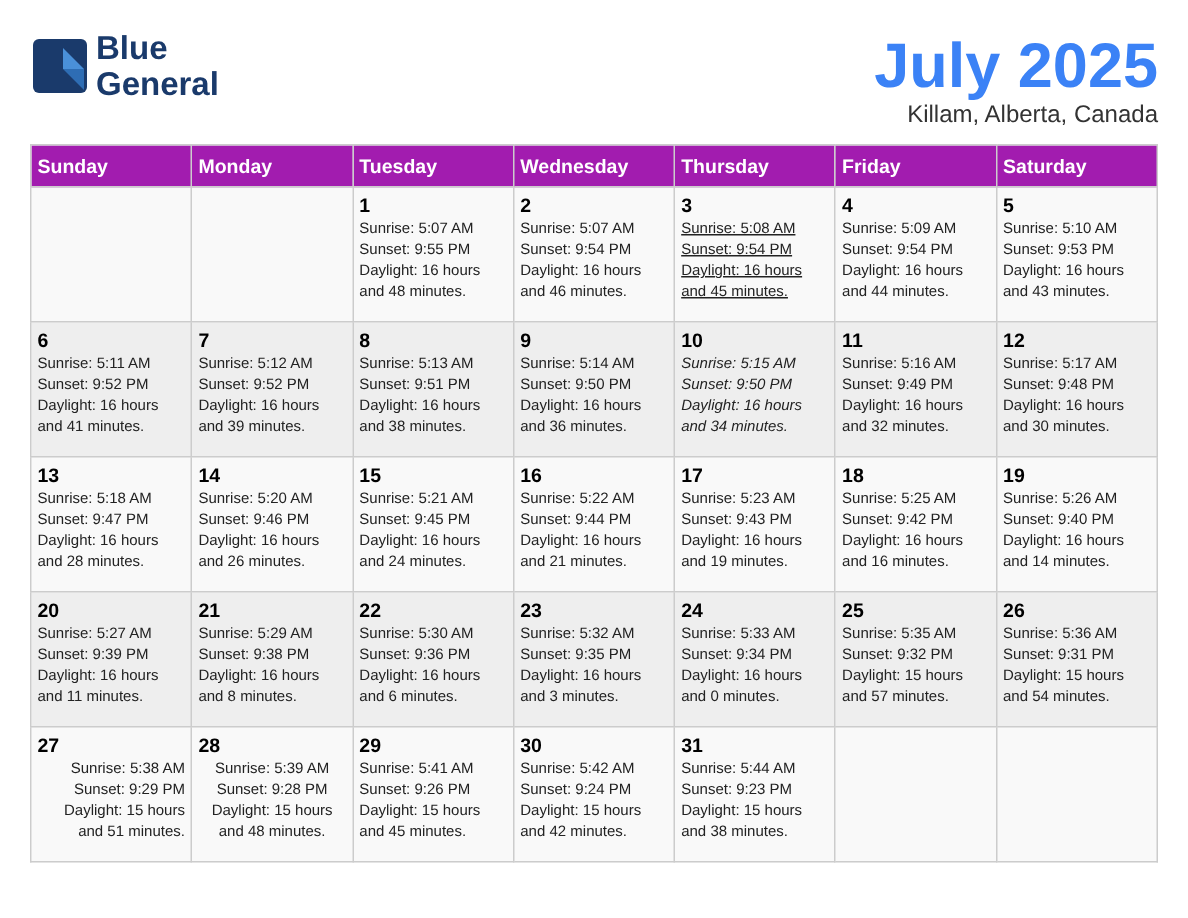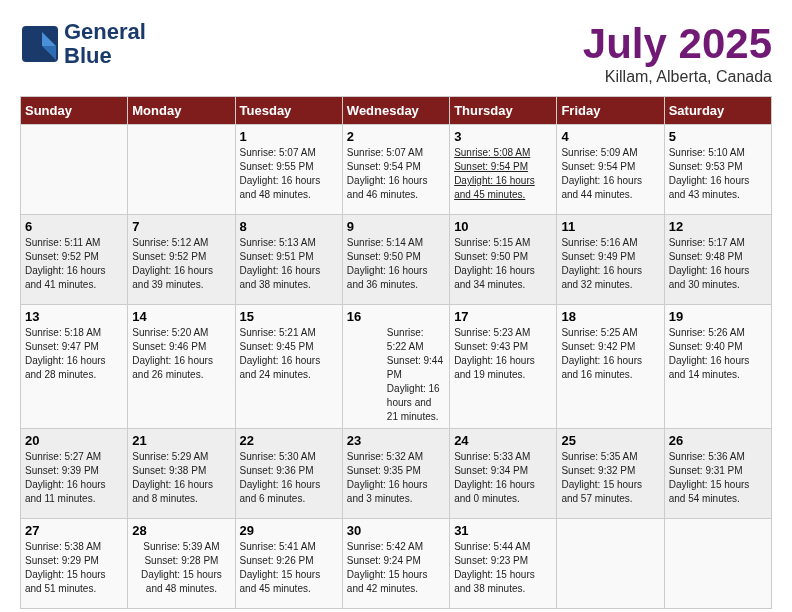--- a/index.html
+++ b/index.html
@@ -30,33 +30,33 @@
       width: 40px;
       height: 40px;
       margin-right: 4px;
     }
     .title-block {
       text-align: right;
     }
     .month-title {
       font-size: 42px;
       font-weight: bold;
-      color: #701a75;
+      color: #3b82f6;
     }
     .location {
       font-size: 16px;
       color: #333;
     }
     table {
       width: 100%;
       border-collapse: collapse;
       font-size: 11px;
     }
     thead tr th {
-      background-color: #7f1d1d;
+      background-color: #a21caf;
       color: #fff;
       padding: 6px 4px;
       text-align: left;
       font-size: 13px;
       font-weight: bold;
       border: 1px solid #ccc;
     }
     tbody tr td {
       border: 1px solid #ccc;
       vertical-align: top;
@@ -86,22 +86,22 @@
 
 <div class="header">
   <div class="logo">
     <svg class="logo-icon" viewBox="0 0 40 40">
       <rect x="2" y="2" width="36" height="36" rx="4" fill="#1a3a6b"></rect>
       <polygon points="22,8 36,22 22,22" fill="#4a90d9"></polygon>
       <polygon points="22,22 36,22 36,36" fill="#2e6db4"></polygon>
     </svg>
     <div>
       <div class="logo-text">
+        <div>Blue</div>
         <div>General</div>
-        <div>Blue</div>
       </div>
     </div>
   </div>
   <div class="title-block">
     <div class="month-title">July 2025</div>
     <div class="location">Killam, Alberta, Canada</div>
   </div>
 </div>
 
 <table>
@@ -171,21 +171,21 @@
 Daylight: 16 hours and 38 minutes.</div>
         </td>
         <td>
           <div class="day-number">9</div>
           <div class="day-detail" style="white-space: pre-line;">Sunrise: 5:14 AM
 Sunset: 9:50 PM
 Daylight: 16 hours and 36 minutes.</div>
         </td>
         <td>
           <div class="day-number">10</div>
-          <div class="day-detail" style="white-space: pre-line;">Sunrise: 5:15 AM
+          <div class="day-detail" style="white-space: pre-line; font-style: italic;">Sunrise: 5:15 AM
 Sunset: 9:50 PM
 Daylight: 16 hours and 34 minutes.</div>
         </td>
         <td>
           <div class="day-number">11</div>
           <div class="day-detail" style="white-space: pre-line;">Sunrise: 5:16 AM
 Sunset: 9:49 PM
 Daylight: 16 hours and 32 minutes.</div>
         </td>
         <td>
@@ -209,21 +209,21 @@
 Daylight: 16 hours and 26 minutes.</div>
         </td>
         <td>
           <div class="day-number">15</div>
           <div class="day-detail" style="white-space: pre-line;">Sunrise: 5:21 AM
 Sunset: 9:45 PM
 Daylight: 16 hours and 24 minutes.</div>
         </td>
         <td>
           <div class="day-number">16</div>
-          <div class="day-detail" style="white-space: pre-line; margin-left: 40px;">Sunrise: 5:22 AM
+          <div class="day-detail" style="white-space: pre-line;">Sunrise: 5:22 AM
 Sunset: 9:44 PM
 Daylight: 16 hours and 21 minutes.</div>
         </td>
         <td>
           <div class="day-number">17</div>
           <div class="day-detail" style="white-space: pre-line;">Sunrise: 5:23 AM
 Sunset: 9:43 PM
 Daylight: 16 hours and 19 minutes.</div>
         </td>
         <td>
@@ -279,21 +279,21 @@
         <td>
           <div class="day-number">26</div>
           <div class="day-detail" style="white-space: pre-line;">Sunrise: 5:36 AM
 Sunset: 9:31 PM
 Daylight: 15 hours and 54 minutes.</div>
         </td>
       </tr>
       <tr>
         <td>
           <div class="day-number">27</div>
-          <div class="day-detail" style="white-space: pre-line;">Sunrise: 5:38 AM
+          <div class="day-detail" style="white-space: pre-line; text-align: right;">Sunrise: 5:38 AM
 Sunset: 9:29 PM
 Daylight: 15 hours and 51 minutes.</div>
         </td>
         <td>
           <div class="day-number">28</div>
           <div class="day-detail" style="white-space: pre-line; text-align: center;">Sunrise: 5:39 AM
 Sunset: 9:28 PM
 Daylight: 15 hours and 48 minutes.</div>
         </td>
         <td>

